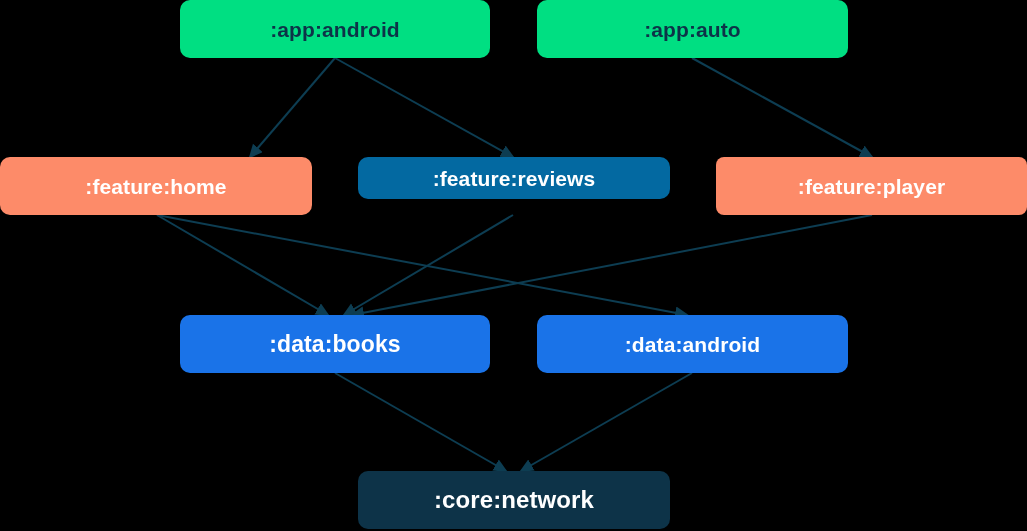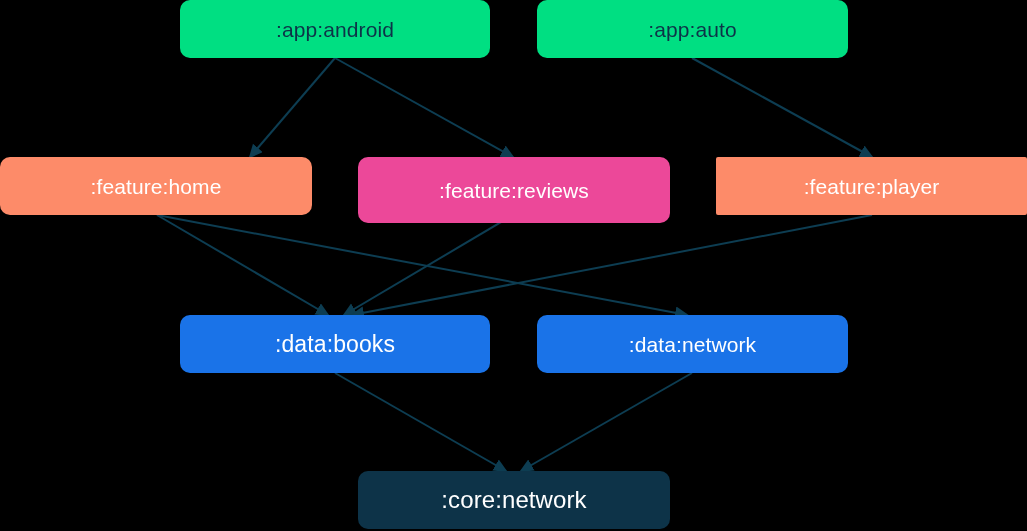--- a/index.html
+++ b/index.html
@@ -32,21 +32,21 @@
   }
   .graph-node {
     position: absolute;
     box-sizing: border-box;
     border-radius: 10px;
     display: flex;
     align-items: center;
     justify-content: center;
     text-align: right;
     font-size: 21px;
-    font-weight: 400;
+    font-weight: 700;
     letter-spacing: 0.1px;
     line-height: 1;
     white-space: nowrap;
     overflow: hidden;
   }
   .node-label {
     display: block;
   }
 </style>
 </head>
@@ -76,30 +76,30 @@
   <div id="node-group">
       <div class="graph-node" style="left: 180px; top: 0px; width: 310px; height: 58px; background: rgb(0, 223, 130); color: rgb(13, 51, 72); border-radius: 10px; font-size: 21px;">
         <span class="node-label">:app:android</span>
       </div>
       <div class="graph-node" style="left: 537px; top: 0px; width: 311px; height: 58px; background: rgb(0, 223, 130); color: rgb(13, 51, 72); border-radius: 10px; font-size: 21px;">
         <span class="node-label">:app:auto</span>
       </div>
       <div class="graph-node" style="left: 0px; top: 157px; width: 312px; height: 58px; background: rgb(253, 139, 105); color: rgb(255, 255, 255); border-radius: 10px; font-size: 21px;">
         <span class="node-label">:feature:home</span>
       </div>
-      <div class="graph-node" style="left: 358px; top: 157px; width: 312px; height: 66px; background: #ec4899; color: rgb(255, 255, 255); border-radius: 10px; font-size: 21px;">
+      <div class="graph-node" style="left: 358px; top: 157px; width: 312px; height: 42px; background: #0369a1; color: rgb(255, 255, 255); border-radius: 10px; font-size: 21px;">
         <span class="node-label">:feature:reviews</span>
       </div>
-      <div class="graph-node" style="left: 716px; top: 157px; width: 311px; height: 58px; background: rgb(253, 139, 105); color: rgb(255, 255, 255); border-radius: 2px; font-size: 21px;">
+      <div class="graph-node" style="left: 716px; top: 157px; width: 311px; height: 58px; background: rgb(253, 139, 105); color: rgb(255, 255, 255); border-radius: 8px; font-size: 21px;">
         <span class="node-label">:feature:player</span>
       </div>
       <div class="graph-node" style="left: 180px; top: 315px; width: 310px; height: 58px; background: rgb(26, 115, 232); color: rgb(255, 255, 255); border-radius: 10px; font-size: 23px;">
         <span class="node-label">:data:books</span>
       </div>
       <div class="graph-node" style="left: 537px; top: 315px; width: 311px; height: 58px; background: rgb(26, 115, 232); color: rgb(255, 255, 255); border-radius: 10px; font-size: 21px;">
-        <span class="node-label">:data:network</span>
+        <span class="node-label">:data:android</span>
       </div>
       <div class="graph-node" style="left: 358px; top: 471px; width: 312px; height: 58px; background: rgb(13, 51, 72); color: rgb(255, 255, 255); border-radius: 10px; font-size: 24px;">
         <span class="node-label">:core:network</span>
       </div>
     </div>
 
 </div>
 
 </body></html>

